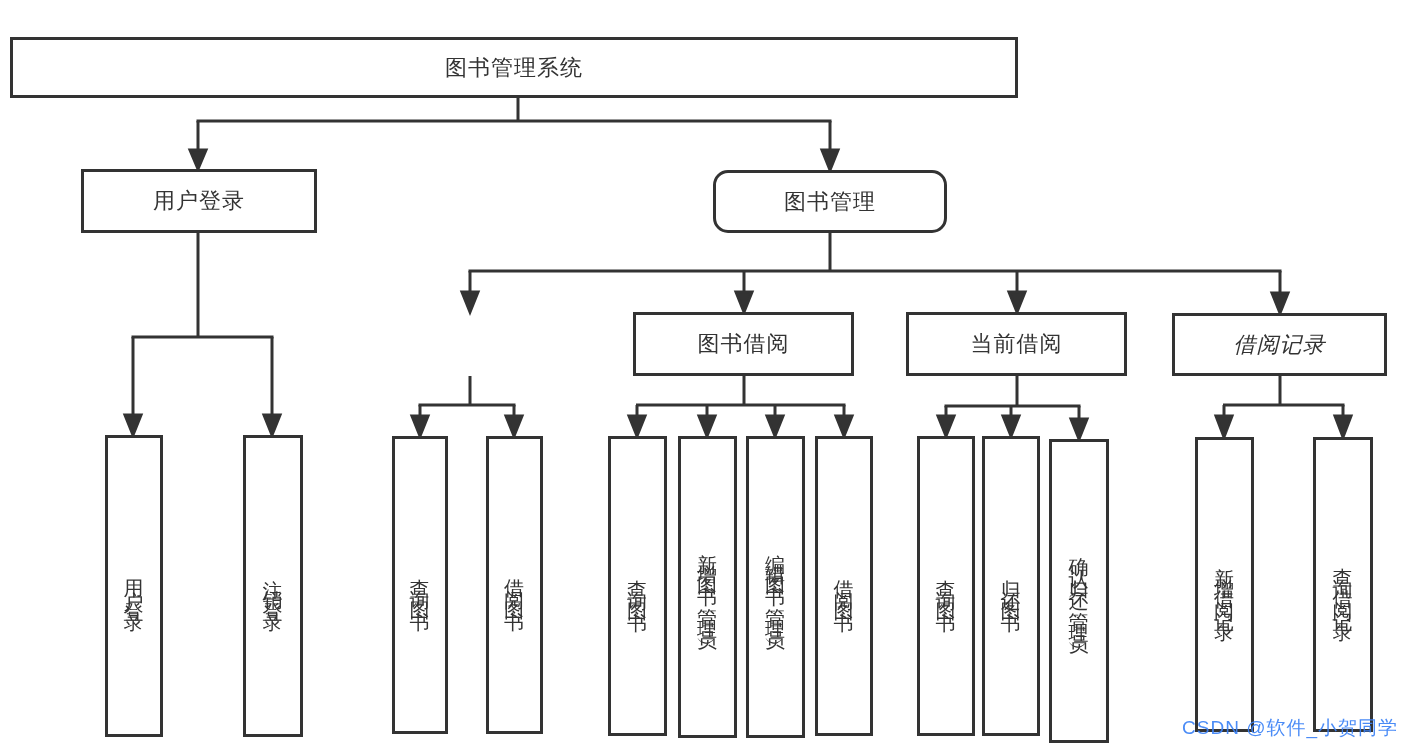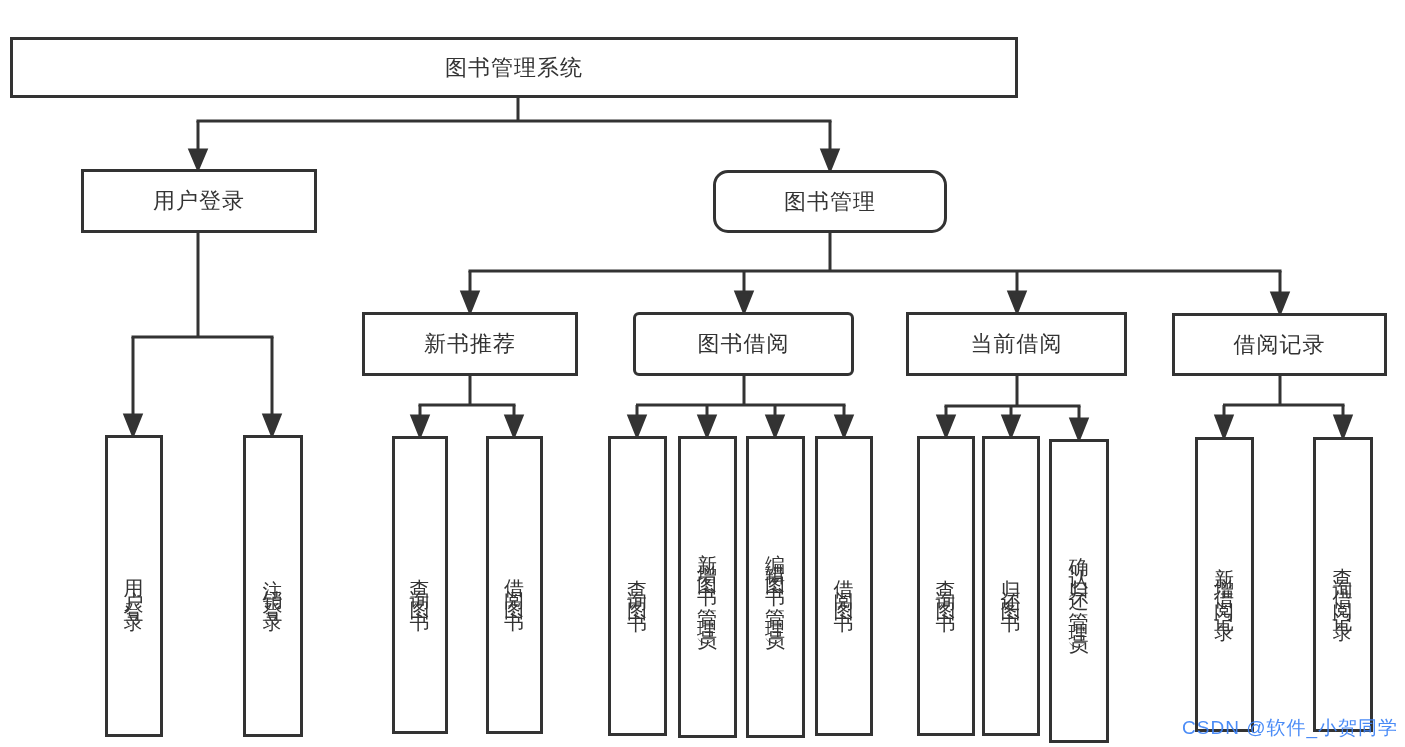--- a/index.html
+++ b/index.html
@@ -92,24 +92,23 @@
     <polygon points="1216,416 1232,416 1224,437"></polygon>
     <line x1="1343" y1="405" x2="1343" y2="418"></line>
     <polygon points="1335,416 1351,416 1343,437"></polygon>
   </svg>
 
   <div class="node hbox" style="left:10px; top:13px; width:1008px; height:61px;margin-top:24px;">图书管理系统</div>
 
   <div class="node hbox" style="left:81px; top:169px; width:236px; height:64px;">用户登录</div>
   <div class="node hbox" style="left:713px; top:170px; width:234px; height:63px;border-radius:15px;">图书管理</div>
 
-  <div class="node hbox" style="left:362px; top:312px; width:216px; height:64px;">新书推荐</div>
-  <div class="node hbox" style="left:633px; top:312px; width:221px; height:64px;border-radius:6px;">图书借阅</div>
+  <div class="node hbox" style="left:633px; top:312px; width:221px; height:64px;">图书借阅</div>
   <div class="node hbox" style="left:906px; top:312px; width:221px; height:64px;">当前借阅</div>
-  <div class="node hbox" style="left:1172px; top:313px; width:215px; height:63px;">借阅记录</div>
+  <div class="node hbox" style="left:1172px; top:313px; width:215px; height:63px;font-style:italic;">借阅记录</div>
 
   <div class="node vbox" style="left:105px; top:435px; width:58px; height:302px;">
     <span class="vtext">用户登录</span>
   </div>
   <div class="node vbox" style="left:243px; top:435px; width:60px; height:302px;">
     <span class="vtext">注销登录</span>
   </div>
 
   <div class="node vbox" style="left:392px; top:436px; width:56px; height:298px;">
     <span class="vtext">查询图书</span>

